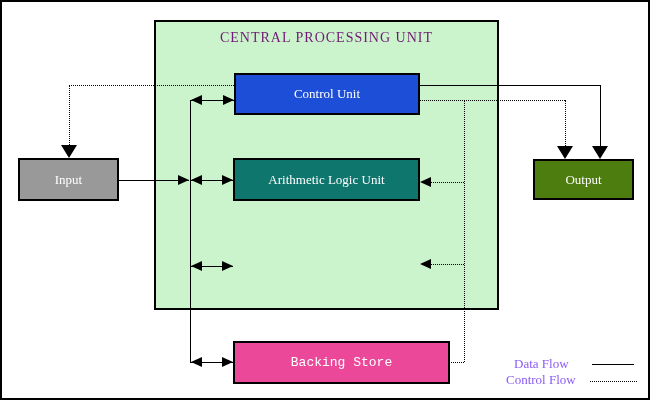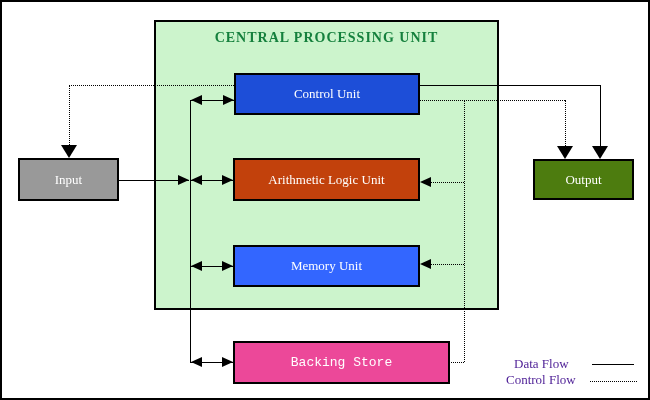--- a/index.html
+++ b/index.html
@@ -12,46 +12,46 @@
     font-family:"Liberation Serif","DejaVu Serif",serif;
     overflow:hidden;
   }
   
   .cpu{
     position:absolute;left:152px;top:18px;width:345px;height:290px;
     box-sizing:border-box;border:2px solid #000;background:#ccf4cc;z-index:1;
   }
   .cpu-title{
     position:absolute;left:0;top:8px;width:100%;
-    text-align:center;font-weight:bold;font-size:14px;letter-spacing:1px;color:#15803d;
+    text-align:center;font-weight:normal;font-size:14px;letter-spacing:1px;color:#701a75;
   }
   
   .unit{
     position:absolute;box-sizing:border-box;border:2px solid #000;
     color:#fff;font-size:13px;text-align:center;z-index:4;
   }
   .unit span{display:block;}
   #ctl-box   {left:232px;top:71px; width:186px;height:42px;background:#1d4ed8;line-height:38px;}
-  #alu-box   {left:231px;top:156px;width:187px;height:43px;background:#c2410c;line-height:39px;}
+  #alu-box   {left:231px;top:156px;width:187px;height:43px;background:#0f766e;line-height:39px;}
   #mem-box   {left:231px;top:243px;width:187px;height:42px;background:#3366ff;line-height:38px;}
   #in-box    {left:16px; top:156px;width:101px;height:43px;background:#999999;line-height:39px;}
   #out-box   {left:531px;top:157px;width:101px;height:41px;background:#4d7c0f;line-height:37px;}
   #back-box  {left:231px;top:339px;width:217px;height:43px;background:#ec4899;line-height:39px;font-family:Liberation Mono, monospace;}
   
   .hl{position:absolute;height:0;border-top:1px solid #000;z-index:2;}
   .vl{position:absolute;width:0;border-left:1px solid #000;z-index:2;}
   .dot-h{border-top-style:dotted;}
   .dot-v{border-left-style:dotted;}
   
   .arr{position:absolute;width:0;height:0;z-index:3;}
   .arr-r{border-top:5px solid transparent;border-bottom:5px solid transparent;border-left:11px solid #000;}
   .arr-l{border-top:5px solid transparent;border-bottom:5px solid transparent;border-right:11px solid #000;}
   .arr-d{border-left:8px solid transparent;border-right:8px solid transparent;border-top:13px solid #000;}
   
-  .legend-label{position:absolute;font-size:13px;color:#4c1d95;z-index:2;white-space:nowrap;}
+  .legend-label{position:absolute;font-size:13px;color:#8b5cf6;z-index:2;white-space:nowrap;}
 </style>
 </head>
 <body>
 
 <div id="canvas">
 
   <div class="cpu">
     <div class="cpu-title">CENTRAL PROCESSING UNIT</div>
   </div>
 
@@ -98,23 +98,20 @@
   <div class="hl" style="left:188px;top:360px;width:43px;"></div>
   <div class="arr arr-l" style="left:189px;top:355px;"></div>
   <div class="arr arr-r" style="left:220px;top:355px;"></div>
 
   <div id="ctl-box" class="unit">
     <span>Control Unit</span>
   </div>
   <div id="alu-box" class="unit">
     <span>Arithmetic Logic Unit</span>
   </div>
-  <div id="mem-box" class="unit">
-    <span>Memory Unit</span>
-  </div>
   <div id="in-box" class="unit">
     <span>Input</span>
   </div>
   <div id="out-box" class="unit">
     <span>Output</span>
   </div>
   <div id="back-box" class="unit">
     <span>Backing Store</span>
   </div>
 

